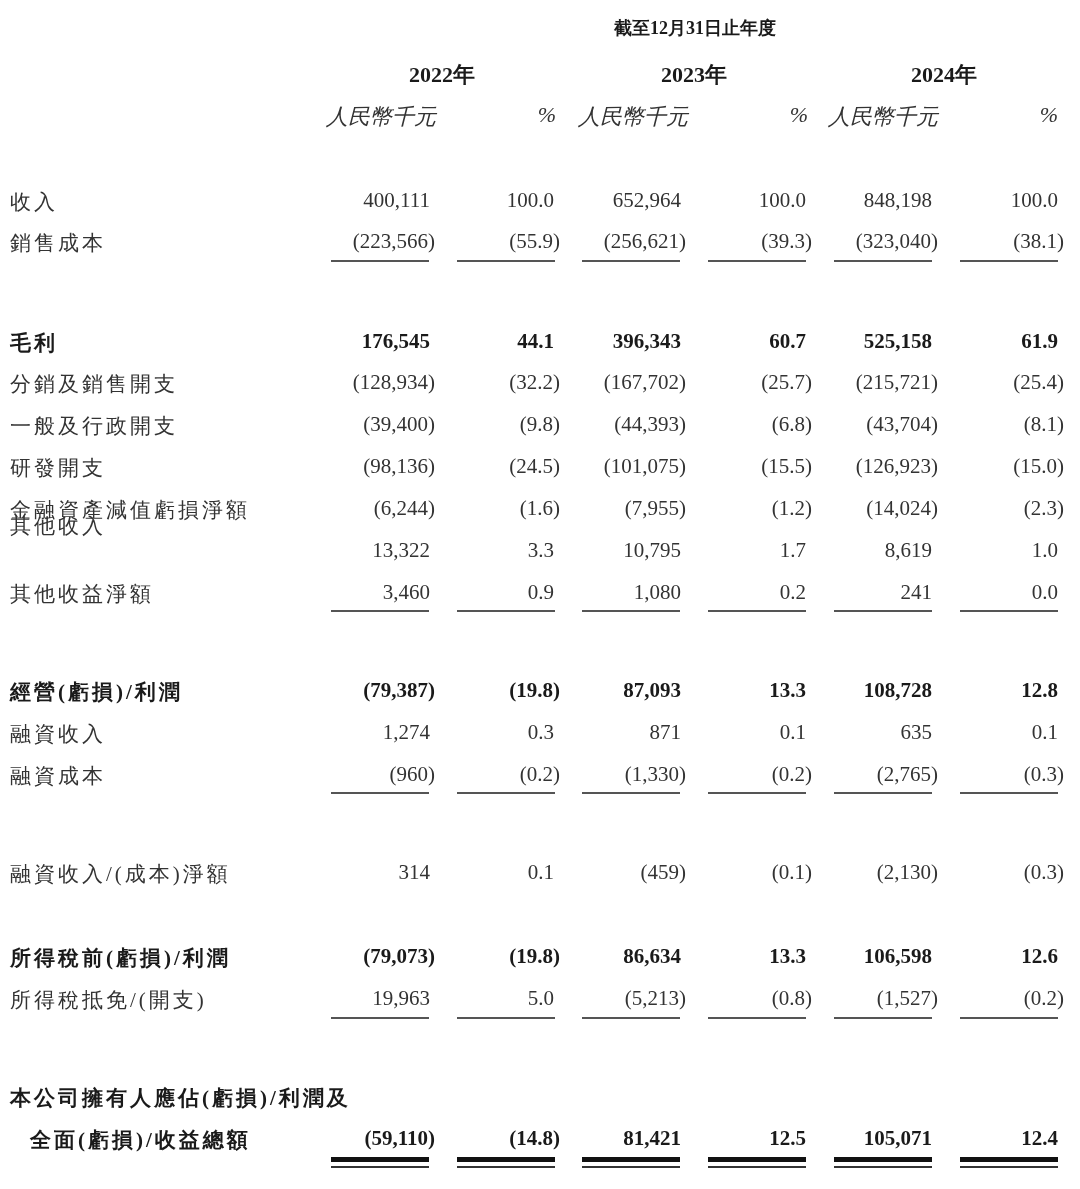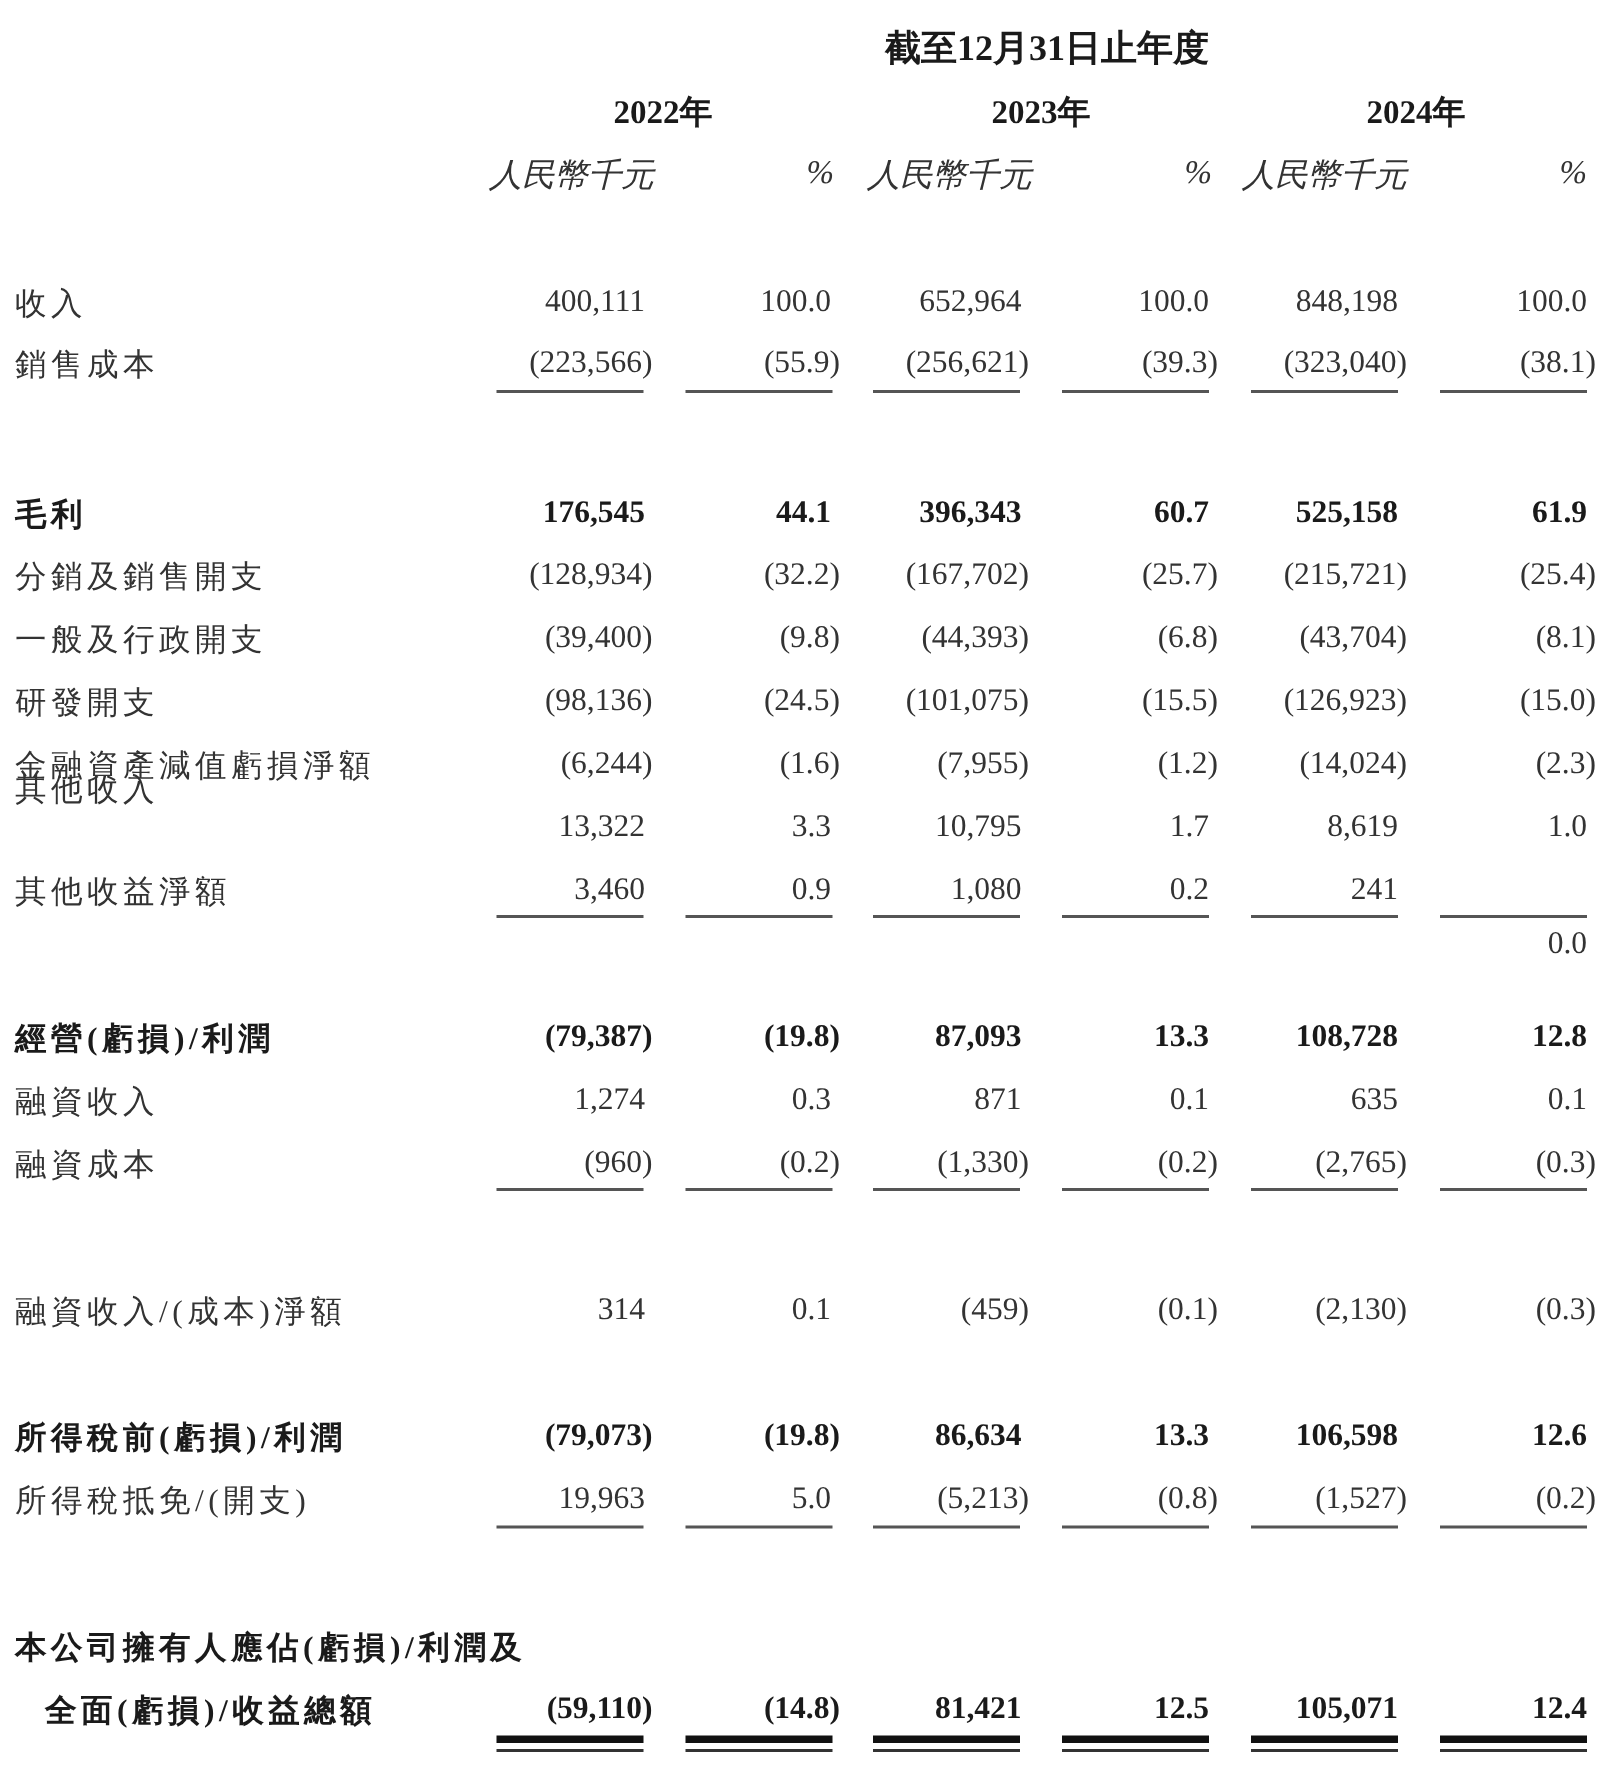--- a/index.html
+++ b/index.html
@@ -1,19 +1,19 @@
 <!DOCTYPE html>
 <html><head>
 <meta charset="utf-8">
 <style>
   html, body { margin:0; padding:0; background:#ffffff; }
   body { width:1080px; height:1189px; position:relative; overflow:hidden;
          font-family: "Liberation Serif", "DejaVu Serif", serif; color:#2a2a2a; }
   .abs { position:absolute; white-space:nowrap; }
-  .hdr-period { top:16px; left:590px; width:210px; text-align:center; font-size:24px; font-weight:bold; color:#1a1a1a; }
+  .hdr-period { top:16px; left:590px; width:210px; text-align:center; font-size:18px; font-weight:bold; color:#1a1a1a; }
   .year { top:60px; font-size:22px; font-weight:bold; color:#1a1a1a; text-align:center; width:120px; }
   .unit { top:102px; font-size:22px; font-style:italic; color:#333; }
   .pct  { top:102px; font-size:22px; font-style:italic; color:#333; text-align:right; width:40px; }
   .row-label { left:10px; font-size:21px; letter-spacing:3px; color:#333; }
   .row-label.bold { font-weight:bold; color:#1a1a1a; }
   .num { font-size:21px; text-align:right; width:120px; color:#333; }
   .num.bold { font-weight:bold; color:#1a1a1a; }
   .uline { position:absolute; height:2px; background:#555; }
   .dline-thick { position:absolute; height:5px; background:#111; }
   .dline-thin { position:absolute; height:2px; background:#333; }
@@ -122,21 +122,21 @@
     <div class="abs num" style="top:538px;left:938px;">1.0</div>
   </div>
 
   <div>
     <div class="abs row-label" style="top:580px;">其他收益淨額</div>
     <div class="abs num" style="top:580px;left:310px;">3,460</div>
     <div class="abs num" style="top:580px;left:434px;">0.9</div>
     <div class="abs num" style="top:580px;left:561px;">1,080</div>
     <div class="abs num" style="top:580px;left:686px;">0.2</div>
     <div class="abs num" style="top:580px;left:812px;">241</div>
-    <div class="abs num" style="top:580px;left:938px;margin-top:36px;">0.0</div>
+    <div class="abs num" style="top:580px;left:938px;">0.0</div>
   </div>
   <div class="uline" style="top:610px;left:331px;width:98px;"></div>
   <div class="uline" style="top:610px;left:457px;width:98px;"></div>
   <div class="uline" style="top:610px;left:582px;width:98px;"></div>
   <div class="uline" style="top:610px;left:708px;width:98px;"></div>
   <div class="uline" style="top:610px;left:834px;width:98px;"></div>
   <div class="uline" style="top:610px;left:960px;width:98px;"></div>
 
   <div>
     <div class="abs row-label bold" style="top:678px;">經營(虧損)/利潤</div>

